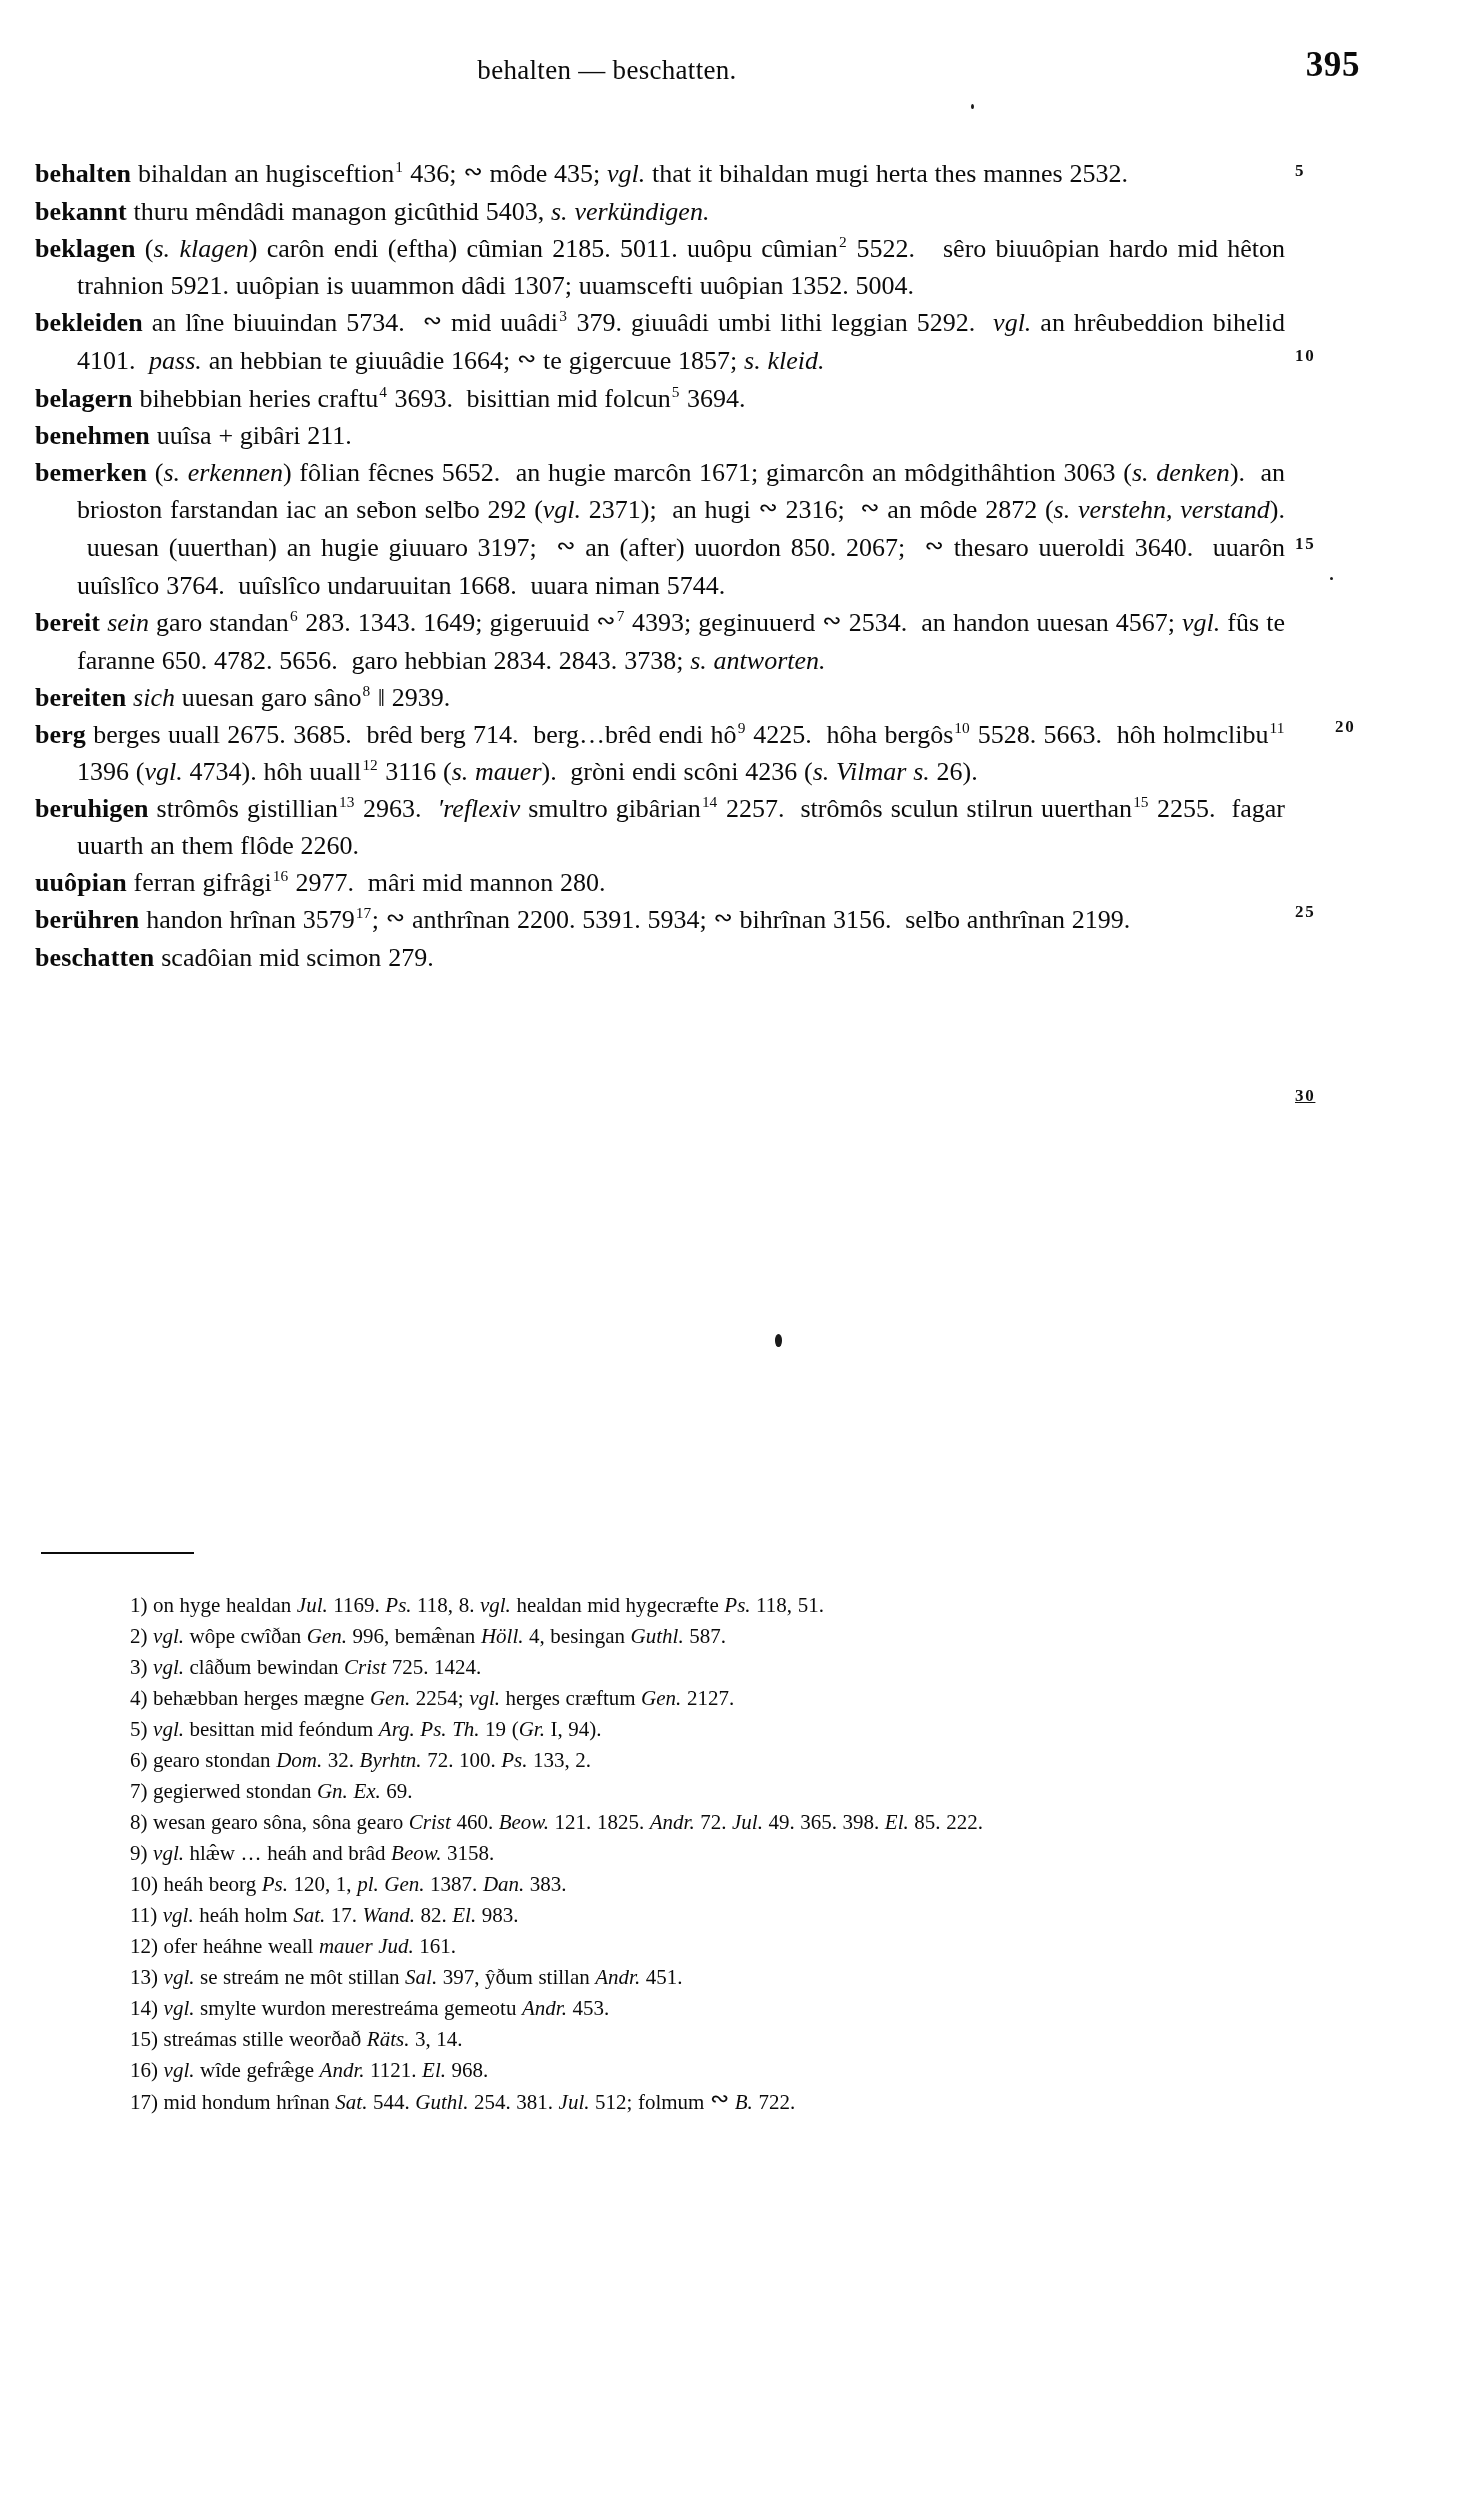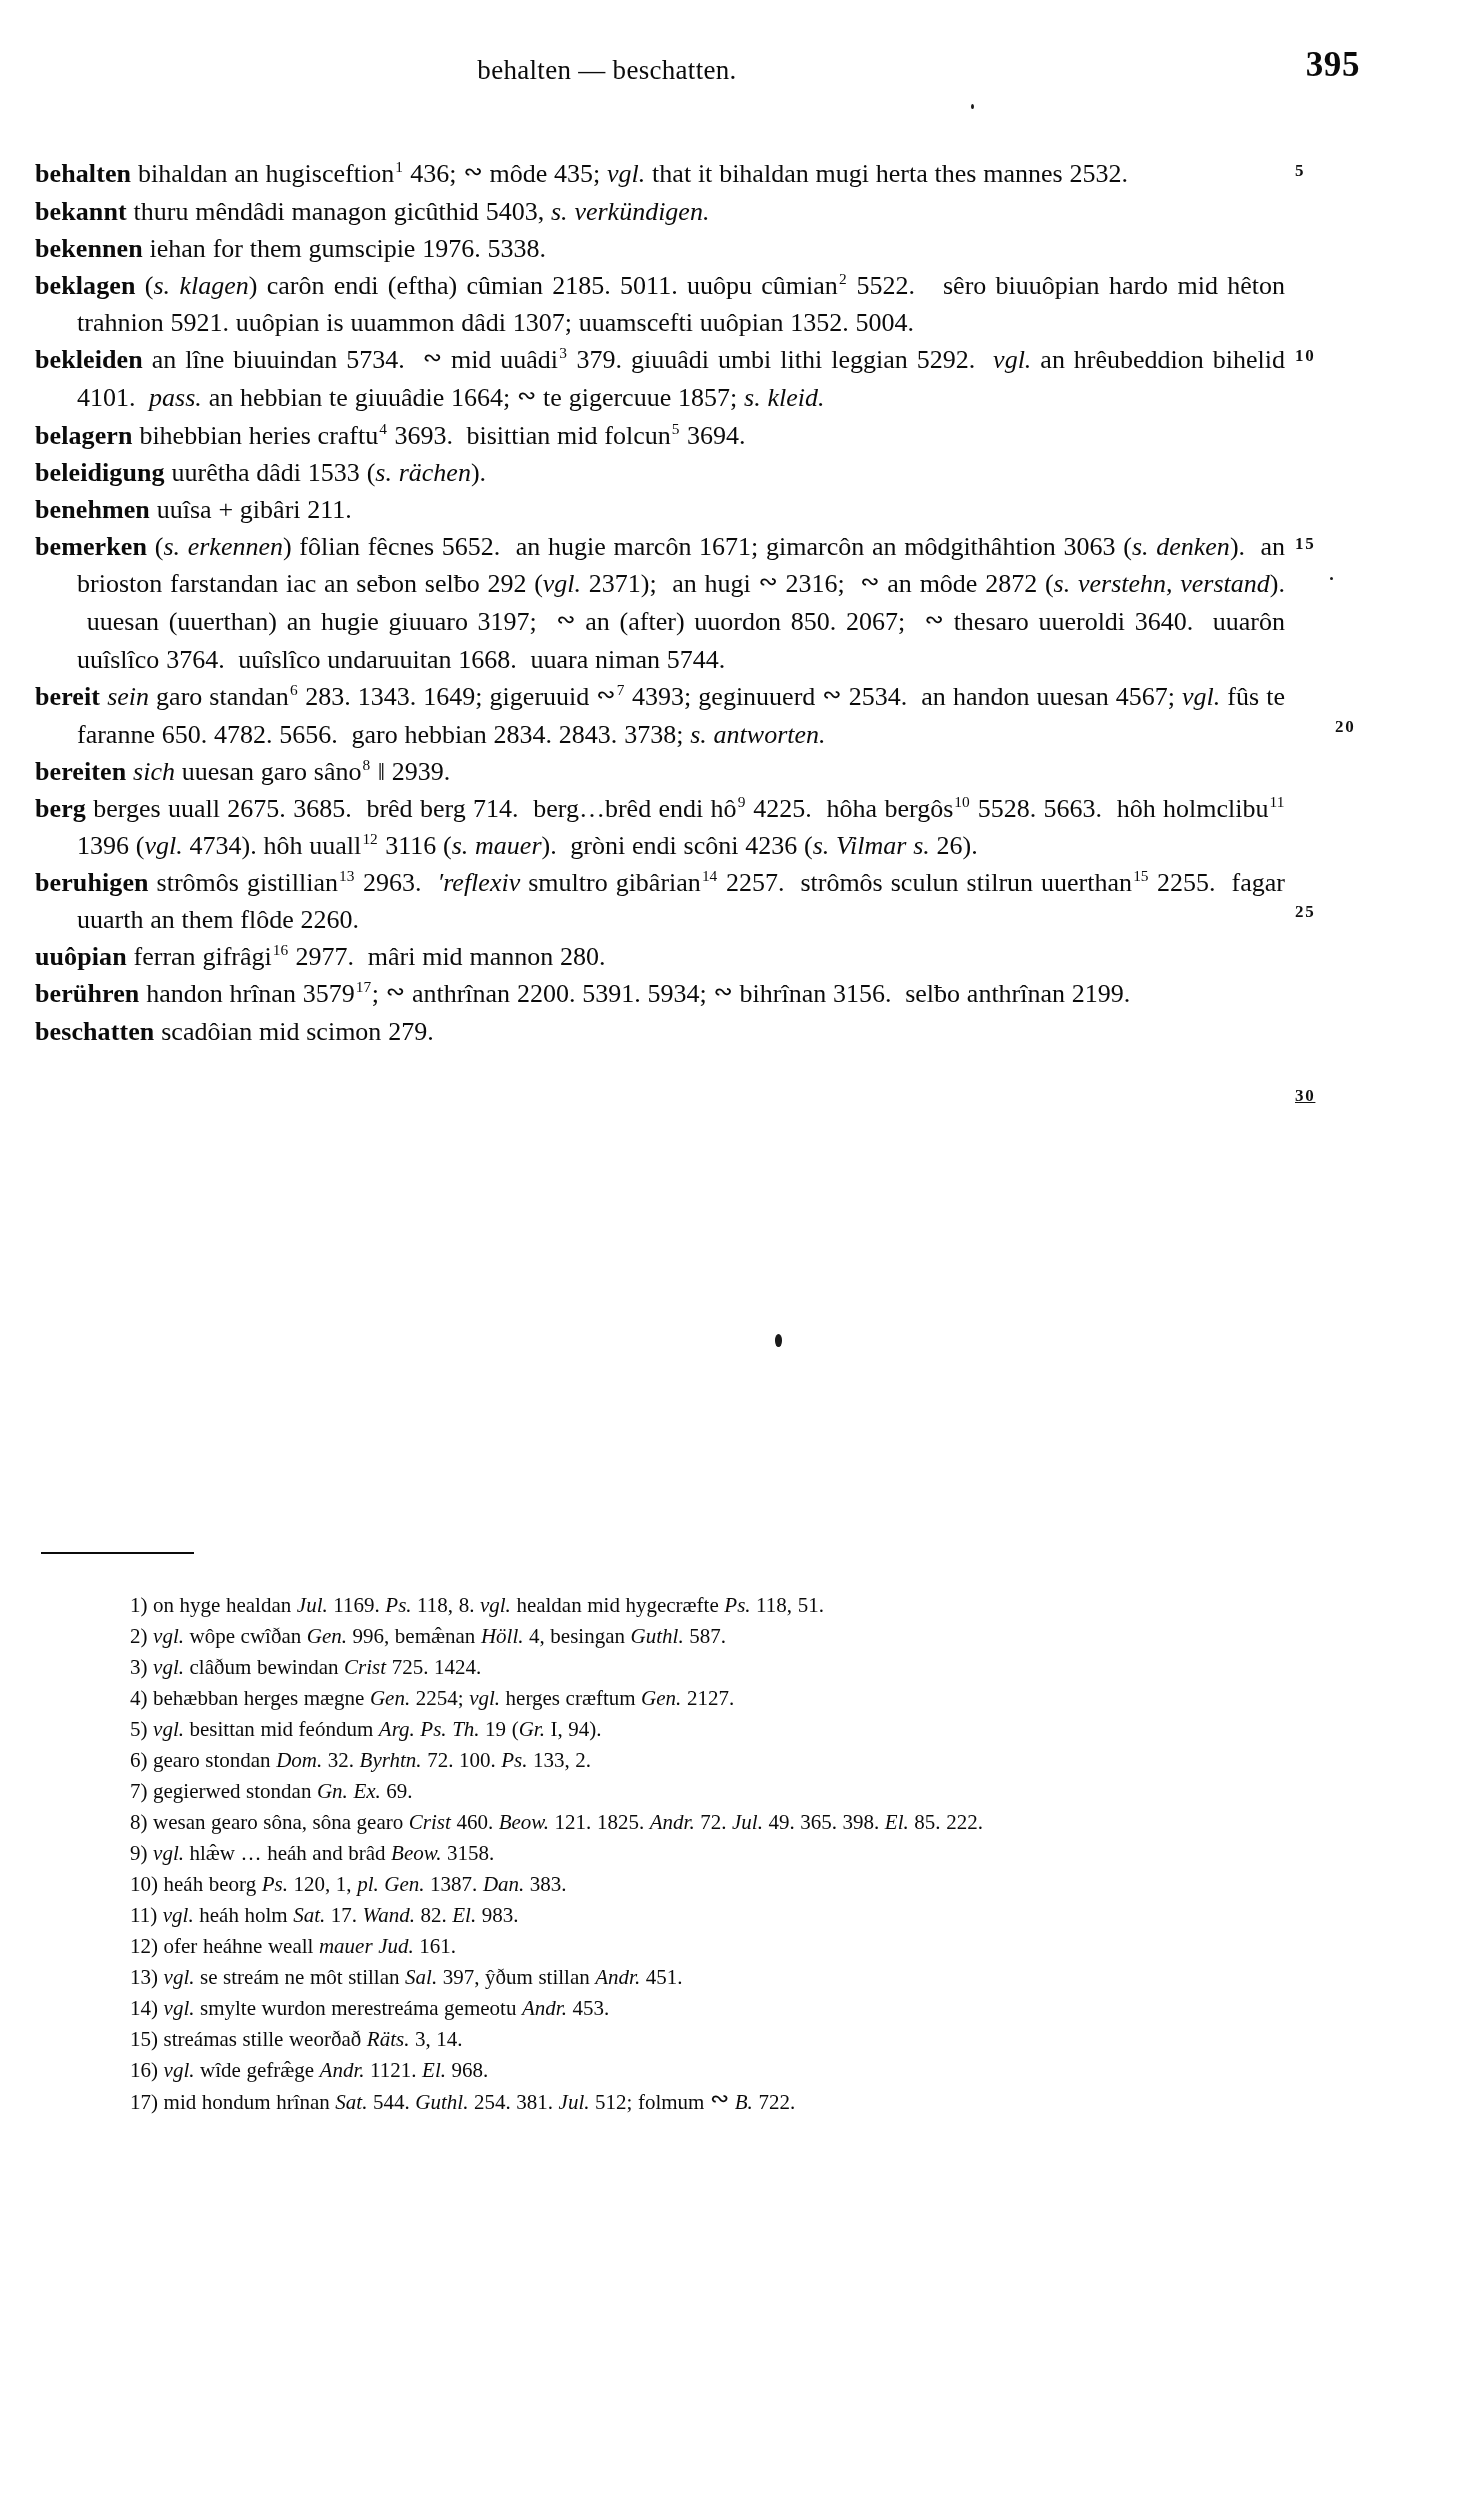--- a/index.html
+++ b/index.html
@@ -153,25 +153,23 @@
 <div class="page">
 
   <div class="runhead">
     <div class="runhead-title">behalten — beschatten.</div>
     <div class="runhead-folio">395</div>
   </div>
 
   <div class="body-block" id="entry-list">
       <p class="entry"><span class="hw">behalten</span> bihaldan an hugisceftion<sup class="fn">1</sup> 436; <span class="tilde">∾</span> môde 435; <span class="it">vgl.</span> that it bihaldan mugi herta thes mannes 2532.</p>
       <p class="entry"><span class="hw">bekannt</span> thuru mêndâdi managon gicûthid 5403, <span class="it">s. verkündigen.</span></p>
-      <p class="entry"><span class="hw">bekennen</span> iehan for them gumscipie 1976. 5338.</p>
       <p class="entry"><span class="hw">beklagen</span> (<span class="it">s. klagen</span>) carôn endi (eftha) cûmian 2185. 5011. uuôpu cûmian<sup class="fn">2</sup> 5522. &nbsp; sêro biuuôpian hardo mid hêton trahnion 5921. uuôpian is uuammon dâdi 1307; uuamscefti uuôpian 1352. 5004.</p>
       <p class="entry"><span class="hw">bekleiden</span> an lîne biuuindan 5734. &nbsp;<span class="tilde">∾</span> mid uuâdi<sup class="fn">3</sup> 379. giuuâdi umbi lithi leggian 5292. &nbsp;<span class="it">vgl.</span> an hrêubeddion bihelid 4101. &nbsp;<span class="it">pass.</span> an hebbian te giuuâdie 1664; <span class="tilde">∾</span> te gigercuue 1857; <span class="it">s. kleid.</span></p>
       <p class="entry"><span class="hw">belagern</span> bihebbian heries craftu<sup class="fn">4</sup> 3693. &nbsp;bisittian mid folcun<sup class="fn">5</sup> 3694.</p>
-      <p class="entry"><span class="hw">beleidigung</span> uurêtha dâdi 1533 (<span class="it">s. rächen</span>).</p>
       <p class="entry"><span class="hw">benehmen</span> uuîsa + gibâri 211.</p>
       <p class="entry"><span class="hw">bemerken</span> (<span class="it">s. erkennen</span>) fôlian fêcnes 5652. &nbsp;an hugie marcôn 1671; gimarcôn an môdgithâhtion 3063 (<span class="it">s. denken</span>). &nbsp;an brioston farstandan iac an seƀon selƀo 292 (<span class="it">vgl.</span> 2371); &nbsp;an hugi <span class="tilde">∾</span> 2316; &nbsp;<span class="tilde">∾</span> an môde 2872 (<span class="it">s. verstehn, verstand</span>). &nbsp;uuesan (uuerthan) an hugie giuuaro 3197; &nbsp;<span class="tilde">∾</span> an (after) uuordon 850. 2067; &nbsp;<span class="tilde">∾</span> thesaro uueroldi 3640. &nbsp;uuarôn uuîslîco 3764. &nbsp;uuîslîco undaruuitan 1668. &nbsp;uuara niman 5744.</p>
       <p class="entry"><span class="hw">bereit</span> <span class="it">sein</span> garo standan<sup class="fn">6</sup> 283. 1343. 1649; gigeruuid <span class="tilde">∾</span><sup class="fn">7</sup> 4393; geginuuerd <span class="tilde">∾</span> 2534. &nbsp;an handon uuesan 4567; <span class="it">vgl.</span> fûs te faranne 650. 4782. 5656. &nbsp;garo hebbian 2834. 2843. 3738; <span class="it">s. antworten.</span></p>
       <p class="entry"><span class="hw">bereiten</span> <span class="it">sich</span> uuesan garo sâno<sup class="fn">8</sup> <span class="dbar">‖</span> 2939.</p>
       <p class="entry"><span class="hw">berg</span> berges uuall 2675. 3685. &nbsp;brêd berg 714. &nbsp;berg…brêd endi hô<sup class="fn">9</sup> 4225. &nbsp;hôha bergôs<sup class="fn">10</sup> 5528. 5663. &nbsp;hôh holmclibu<sup class="fn">11</sup> 1396 (<span class="it">vgl.</span> 4734). hôh uuall<sup class="fn">12</sup> 3116 (<span class="it">s. mauer</span>). &nbsp;gròni endi scôni 4236 (<span class="it">s. Vilmar s.</span> 26).</p>
       <p class="entry"><span class="hw">beruhigen</span> strômôs gistillian<sup class="fn">13</sup> 2963. &nbsp;<span class="it">′reflexiv</span> smultro gibârian<sup class="fn">14</sup> 2257. &nbsp;strômôs sculun stilrun uuerthan<sup class="fn">15</sup> 2255. &nbsp;fagar uuarth an them flôde 2260.</p>
       <p class="entry"><span class="hw">uuôpian</span> ferran gifrâgi<sup class="fn">16</sup> 2977. &nbsp;mâri mid mannon 280.</p>
       <p class="entry"><span class="hw">berühren</span> handon hrînan 3579<sup class="fn">17</sup>; <span class="tilde">∾</span> anthrînan 2200. 5391. 5934; <span class="tilde">∾</span> bihrînan 3156. &nbsp;selƀo anthrînan 2199.</p>
       <p class="entry"><span class="hw">beschatten</span> scadôian mid scimon 279.</p>
     </div>

